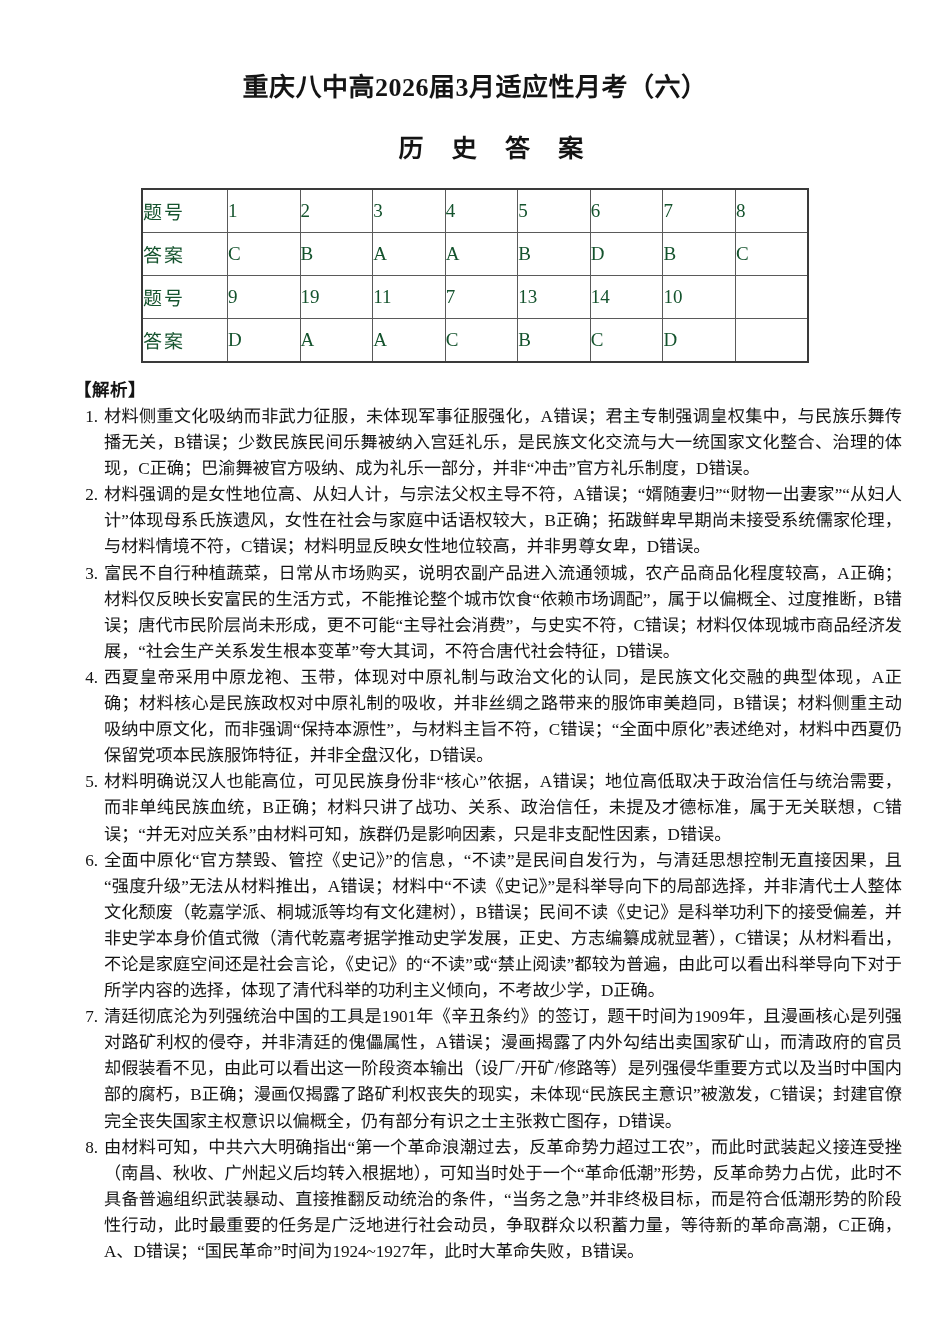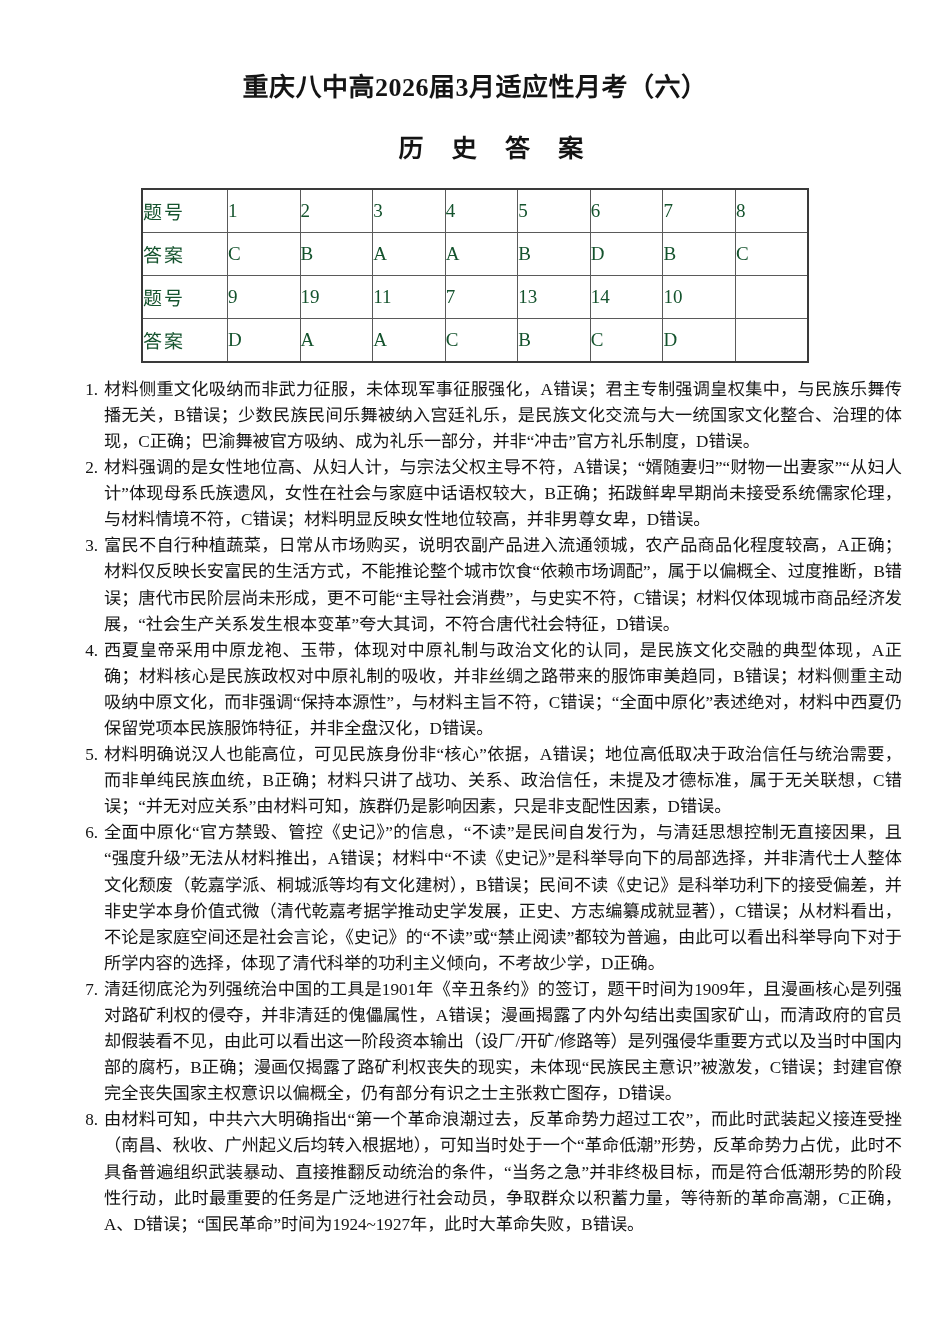--- a/index.html
+++ b/index.html
@@ -174,20 +174,21 @@
           <td>B</td>
           <td>C</td>
           <td>D</td>
           <td></td>
         </tr>
       </tbody>
     </table>
   </div>
 
   <div class="explain">
+    <div class="explain-head">【解析】</div>
     <ol class="items">
       <li>
         <span class="num">1.</span>
         <span class="body">材料侧重文化吸纳而非武力征服，未体现军事征服强化，A错误；君主专制强调皇权集中，与民族乐舞传播无关，B错误；少数民族民间乐舞被纳入宫廷礼乐，是民族文化交流与大一统国家文化整合、治理的体现，C正确；巴渝舞被官方吸纳、成为礼乐一部分，并非“冲击”官方礼乐制度，D错误。</span>
       </li>
       <li>
         <span class="num">2.</span>
         <span class="body">材料强调的是女性地位高、从妇人计，与宗法父权主导不符，A错误；“婿随妻归”“财物一出妻家”“从妇人计”体现母系氏族遗风，女性在社会与家庭中话语权较大，B正确；拓跋鲜卑早期尚未接受系统儒家伦理，与材料情境不符，C错误；材料明显反映女性地位较高，并非男尊女卑，D错误。</span>
       </li>
       <li>

